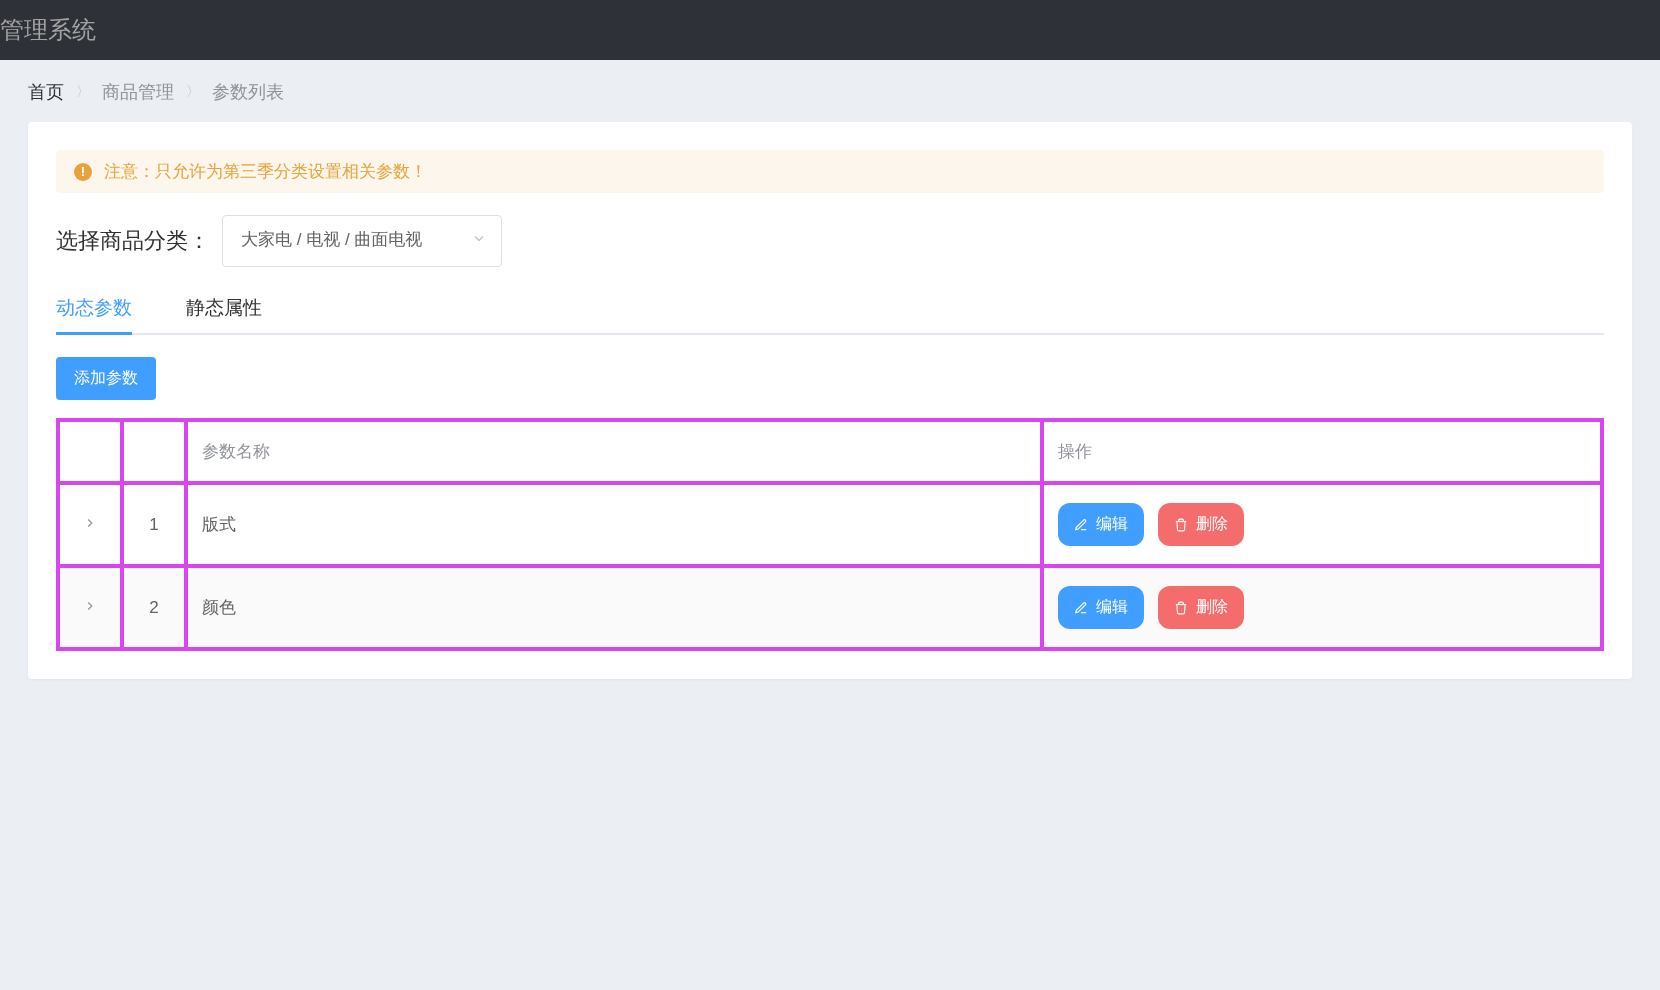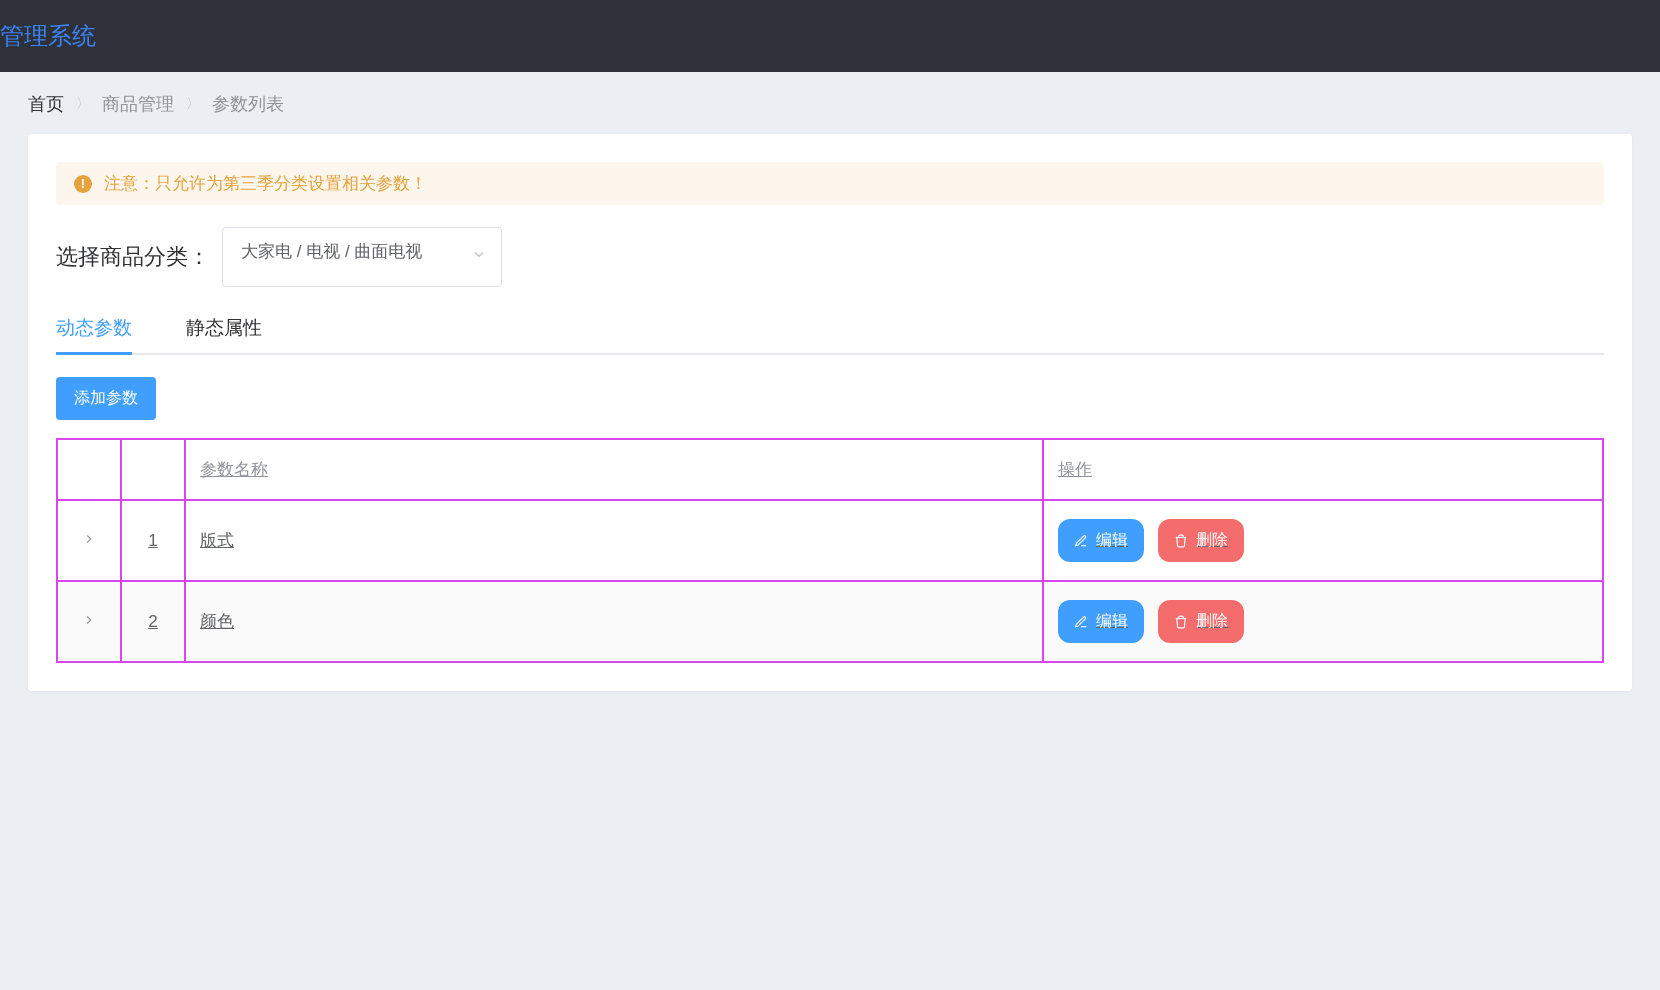--- a/index.html
+++ b/index.html
@@ -7,23 +7,23 @@
       padding: 0;
       box-sizing: border-box;
       font-family: -apple-system, BlinkMacSystemFont, "PingFang SC", "Hiragino Sans GB", "Microsoft YaHei", sans-serif;
     }
     body {
       background: #ebeef3;
       color: #303133;
     }
     .header {
       background: #2e3138;
-      color: #3b82f6;
+      color: #a3a3a3;
       padding: 18px 0 18px 0;
-      height: 72px;
+      height: 60px;
       display: flex;
       align-items: center;
     }
     .header-title {
       font-size: 24px;
       font-weight: 400;
       margin-left: 0;
     }
     .page-content {
       padding: 20px 28px;
@@ -86,21 +86,21 @@
       gap: 12px;
       margin-bottom: 28px;
     }
     .select-label {
       font-size: 22px;
       color: #303133;
     }
     .cascader {
       border: 1px solid #dcdfe6;
       border-radius: 4px;
-      padding: 12px 44px 23px 18px;
+      padding: 12px 44px 15px 18px;
       font-size: 17px;
       color: #606266;
       background: #fff;
       position: relative;
       min-width: 280px;
       cursor: pointer;
       display: flex;
       align-items: center;
     }
     .cascader-chevron {
@@ -145,26 +145,25 @@
       font-size: 16px;
       cursor: pointer;
       margin-bottom: 18px;
     }
     .table {
       width: 100%;
       border-collapse: collapse;
       border: 1px solid #ebeef5;
     }
     .table th, .table td {
-      border: 2px solid #d946ef;
+      border: 4px solid #d946ef;
       padding: 18px 14px;
       text-align: left;
       font-size: 17px;
       color: #606266;
-      text-decoration: underline;
     }
     .table th {
       background: #fff;
       font-weight: 500;
       color: #909399;
     }
     .table tbody tr:nth-child(even) {
       background: #fafafa;
     }
     .col-expand {

